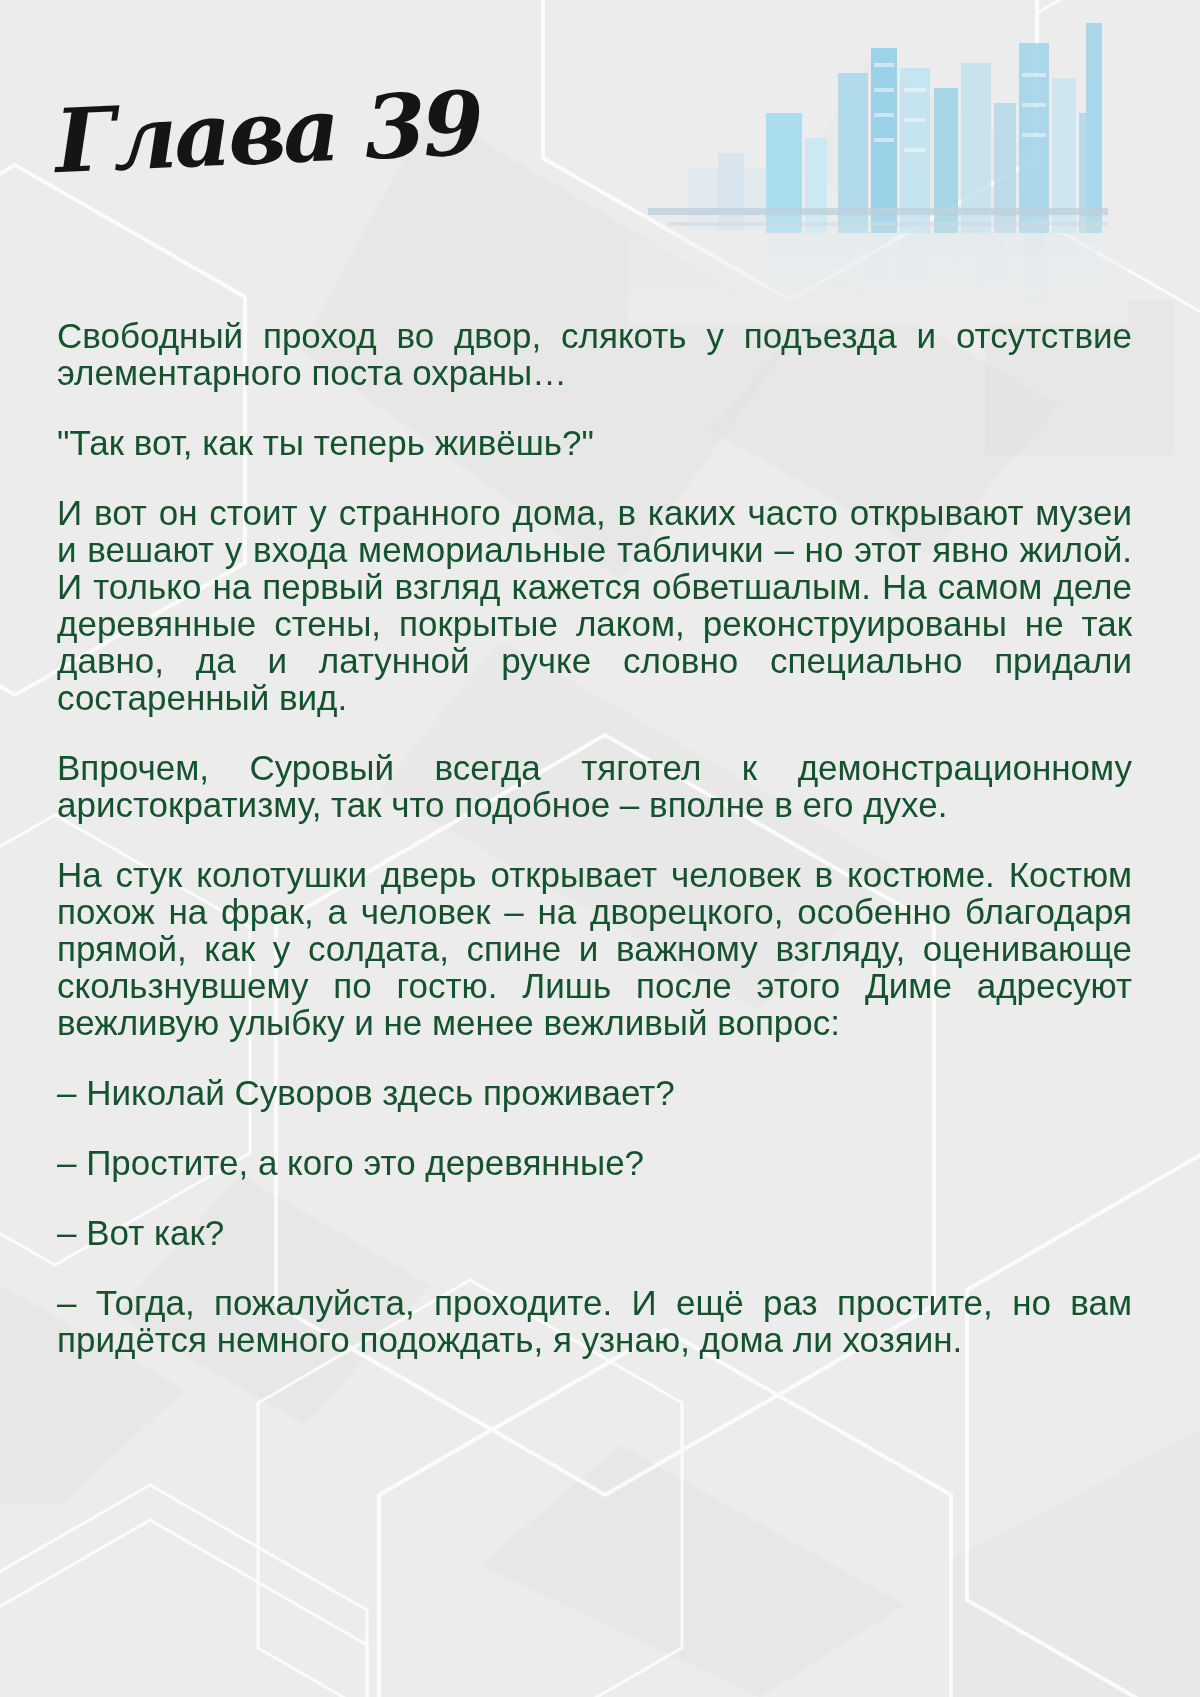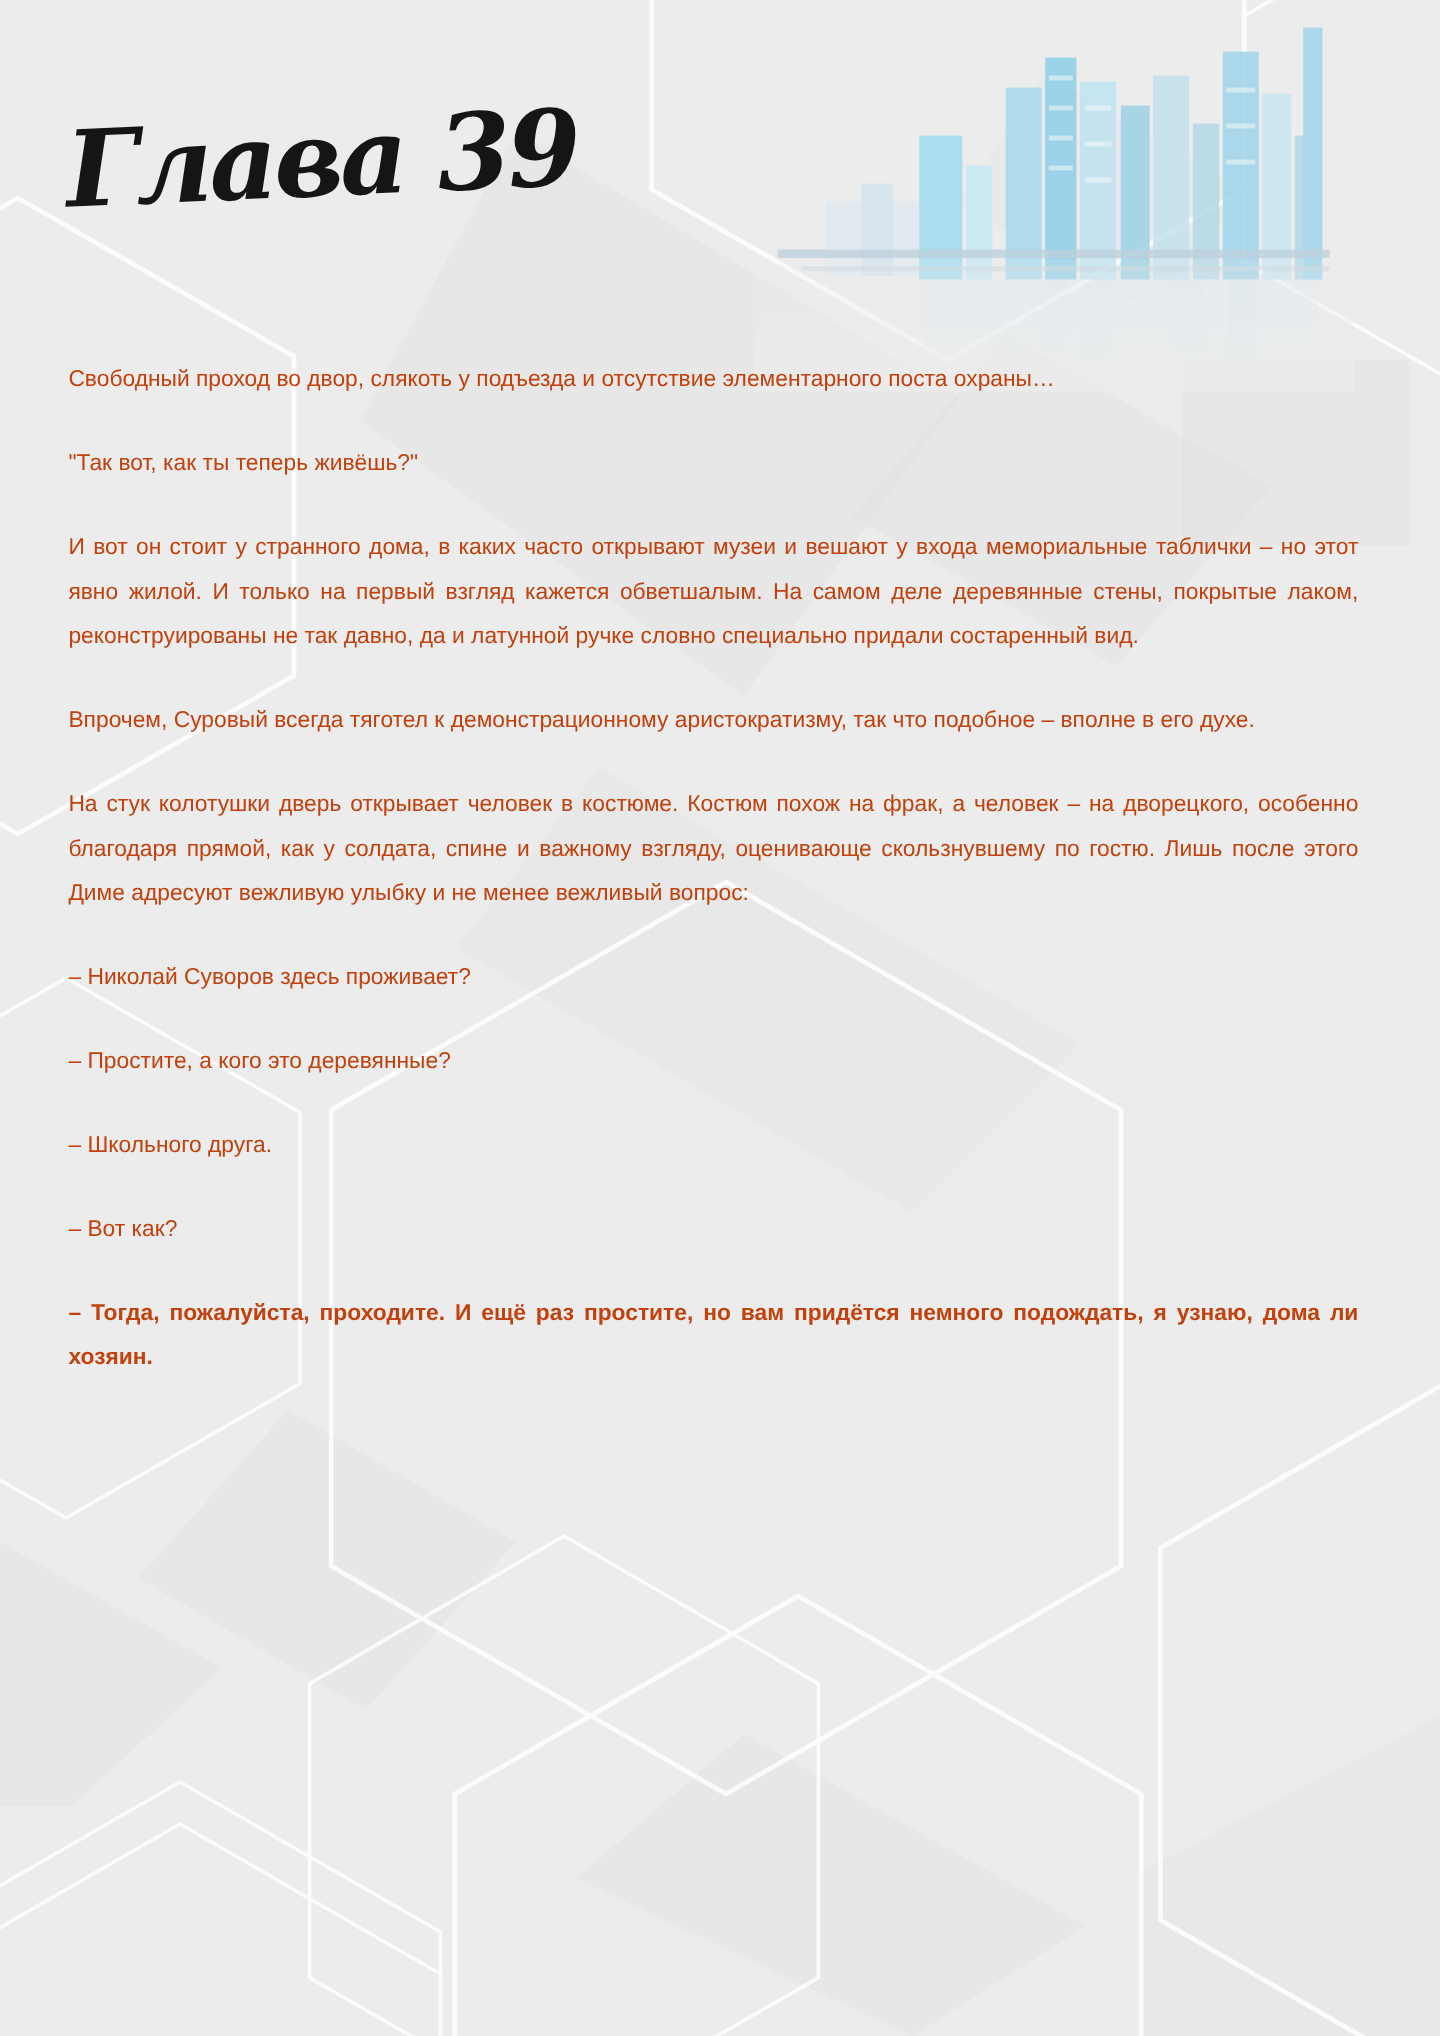--- a/index.html
+++ b/index.html
@@ -21,29 +21,29 @@
     font-style:italic;
     font-weight:700;
     font-size:88px;
     letter-spacing:-3px;
     color:#151515;
     transform:rotate(-2.5deg);
     white-space:nowrap;
   }
   .chapter-text{
     position:absolute;
-    left:57px;top:298px;
+    left:57px;top:317px;
     width:1075px;
-    font-size:19px;
+    font-size:35px;
     line-height:37px;
-    color:#c2410c;
+    color:#14532d;
   }
   .chapter-text p{margin:0 0 33px;}
   .chapter-text p.narration{text-align:justify;}
-  .chapter-text p:last-child{margin-bottom:5px;font-weight:bold;}
+  .chapter-text p:last-child{margin-bottom:5px;}
 </style>
 </head>
 <body>
 
 <div class="page">
 
   <svg class="layer" width="1200" height="1697" viewBox="0 0 1200 1697" aria-hidden="true">
 
     <g fill="#e2e2e2" stroke="none">
       <polygon points="430,110 800,330 620,580 300,350" opacity="0.45"></polygon>
@@ -127,18 +127,17 @@
   <h1 class="chapter-title">Глава 39</h1>
 
   <main class="chapter-text">
       <p class="narration">Свободный проход во двор, слякоть у подъезда и отсутствие элементарного поста охраны…</p>
       <p class="narration">"Так вот, как ты теперь живёшь?"</p>
       <p class="narration">И вот он стоит у странного дома, в каких часто открывают музеи и вешают у входа мемориальные таблички – но этот явно жилой. И только на первый взгляд кажется обветшалым. На самом деле деревянные стены, покрытые лаком, реконструированы не так давно, да и латунной ручке словно специально придали состаренный вид.</p>
       <p class="narration">Впрочем, Суровый всегда тяготел к демонстрационному аристократизму, так что подобное – вполне в его духе.</p>
       <p class="narration">На стук колотушки дверь открывает человек в костюме. Костюм похож на фрак, а человек – на дворецкого, особенно благодаря прямой, как у солдата, спине и важному взгляду, оценивающе скользнувшему по гостю. Лишь после этого Диме адресуют вежливую улыбку и не менее вежливый вопрос:</p>
       <p class="dialogue">– Николай Суворов здесь проживает?</p>
       <p class="dialogue">– Простите, а кого это деревянные?</p>
-      <p class="dialogue">– Школьного друга.</p>
       <p class="dialogue">– Вот как?</p>
       <p class="narration">– Тогда, пожалуйста, проходите. И ещё раз простите, но вам придётся немного подождать, я узнаю, дома ли хозяин.</p>
     </main>
 
 </div>
 
 </body></html>

